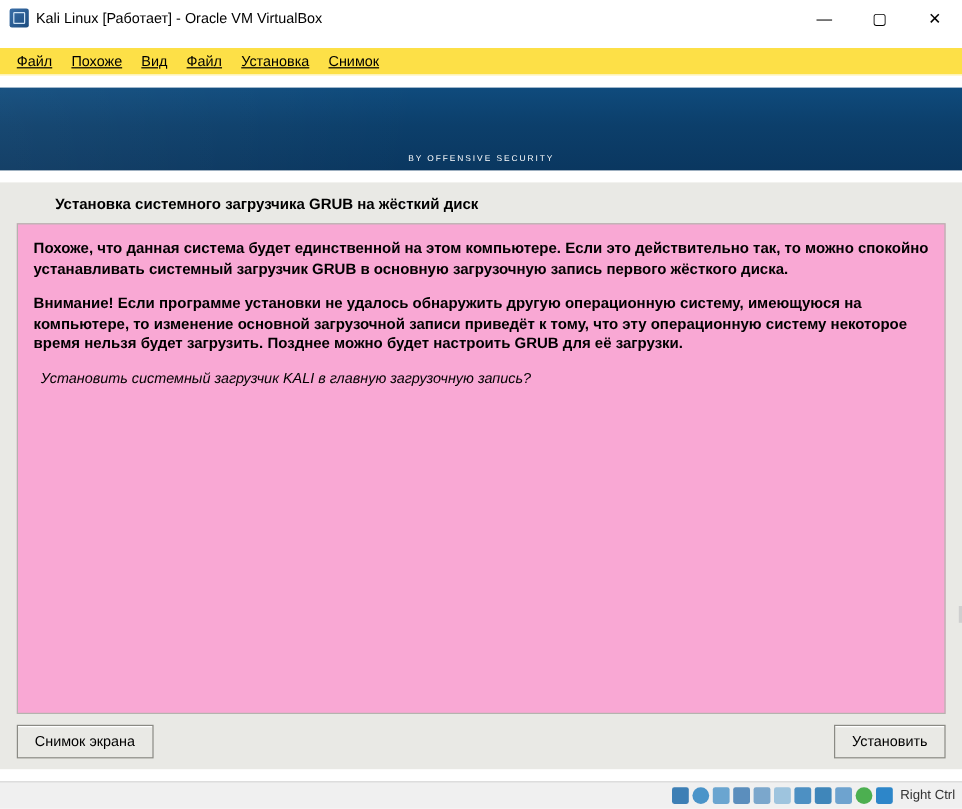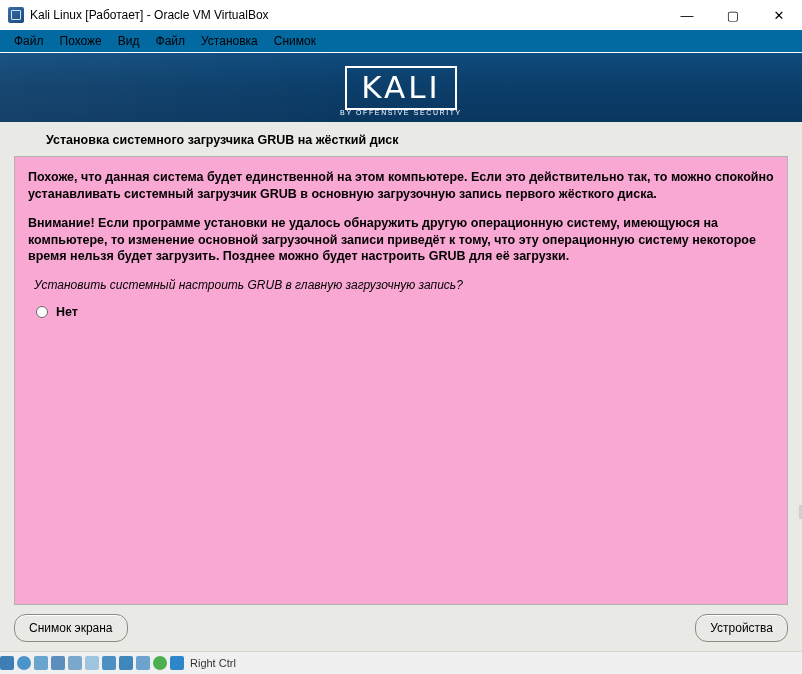--- a/index.html
+++ b/index.html
@@ -14,20 +14,21 @@
     font-size: 12px;
     background: #ffffff;
   }
   .window {
     width: 802px;
     height: 674px;
     display: flex;
     flex-direction: column;
     background: #ffffff;
     position: relative;
+    gap: 10px;
   }
   
   .titlebar {
     height: 30px;
     background: #ffffff;
     display: flex;
     align-items: center;
     border-bottom: 0px solid #e8e8e8;
     flex: 0 0 30px;
   }
@@ -65,26 +66,27 @@
     display: flex;
     align-items: center;
     justify-content: center;
     color: #000000;
     font-size: 13px;
     line-height: 1;
   }
   
   .menubar {
     height: 22px;
-    background: #0369a1;
+    background: #fde047;
     display: flex;
     align-items: center;
     padding-left: 6px;
     flex: 0 0 22px;
     border-bottom: 1px solid #ffffff;
+    text-decoration: underline;
   }
   .menu-item {
     padding: 2px 8px;
     font-size: 12px;
     color: #000;
     line-height: 16px;
   }
   
   .banner {
     flex: 0 0 69px;
@@ -208,38 +210,39 @@
   
   .buttons {
     flex: 0 0 46px;
     display: flex;
     align-items: center;
     padding: 0 14px;
   }
   .btn {
     background: #e9e9e5;
     border: 1px solid #8a8a84;
-    border-radius: 12px;
+    border-radius: 0;
     font-size: 12px;
     color: #000;
     padding: 6px 14px;
     line-height: 14px;
     box-shadow: inset 0 1px 0 #ffffff;
     text-align: center;
   }
   .btn.screenshot { }
   .spacer { flex: 1 1 auto; }
   .btn.continue { font-weight: bold; margin-left: 10px; }
   
   .statusbar {
     flex: 0 0 22px;
     background: #f0f0f0;
     border-top: 1px solid #d7d7d7;
     display: flex;
     align-items: center;
+    justify-content: flex-end;
     padding-right: 6px;
   }
   .status-icons {
     display: flex;
     align-items: center;
     gap: 3px;
   }
   .sicon {
     width: 14px;
     height: 14px;
@@ -289,45 +292,38 @@
   <div class="menubar">
     <div class="menu-item">Файл</div>
     <div class="menu-item">Похоже</div>
     <div class="menu-item">Вид</div>
     <div class="menu-item">Файл</div>
     <div class="menu-item">Установка</div>
     <div class="menu-item">Снимок</div>
   </div>
 
   <div class="banner">
-    <div class="kali-logo">
-      <div class="kali-word">KALI</div>
-    </div>
     <div class="kali-sub">BY OFFENSIVE SECURITY</div>
   </div>
 
   <div class="installer">
     <div class="step-title">Установка системного загрузчика GRUB на жёсткий диск</div>
 
     <div class="panel">
       <div class="para">Похоже, что данная система будет единственной на этом компьютере. Если это действительно так, то можно спокойно устанавливать системный загрузчик GRUB в основную загрузочную запись первого жёсткого диска.</div>
       <div class="para">Внимание! Если программе установки не удалось обнаружить другую операционную систему, имеющуюся на компьютере, то изменение основной загрузочной записи приведёт к тому, что эту операционную систему некоторое время нельзя будет загрузить. Позднее можно будет настроить GRUB для её загрузки.</div>
-      <div class="question">Установить системный настроить GRUB в главную загрузочную запись?</div>
-
-      <div class="radio-row">
-        <span class="radio"></span>
-        <span class="radio-label">Нет</span>
-      </div>
+      <div class="question">Установить системный загрузчик KALI в главную загрузочную запись?</div>
+
 
     </div>
 
     <div class="buttons">
       <div class="btn screenshot">Снимок экрана</div>
       <div class="spacer"></div>
-      <div class="btn back">Устройства</div>
+      <div class="btn back">Установить</div>
     </div>
   </div>
 
   <div class="right-edge-mark"></div>
 
   <div class="statusbar">
     <div class="status-icons">
       <span class="sicon hdd"></span>
       <span class="sicon cd"></span>
       <span class="sicon fd"></span>

